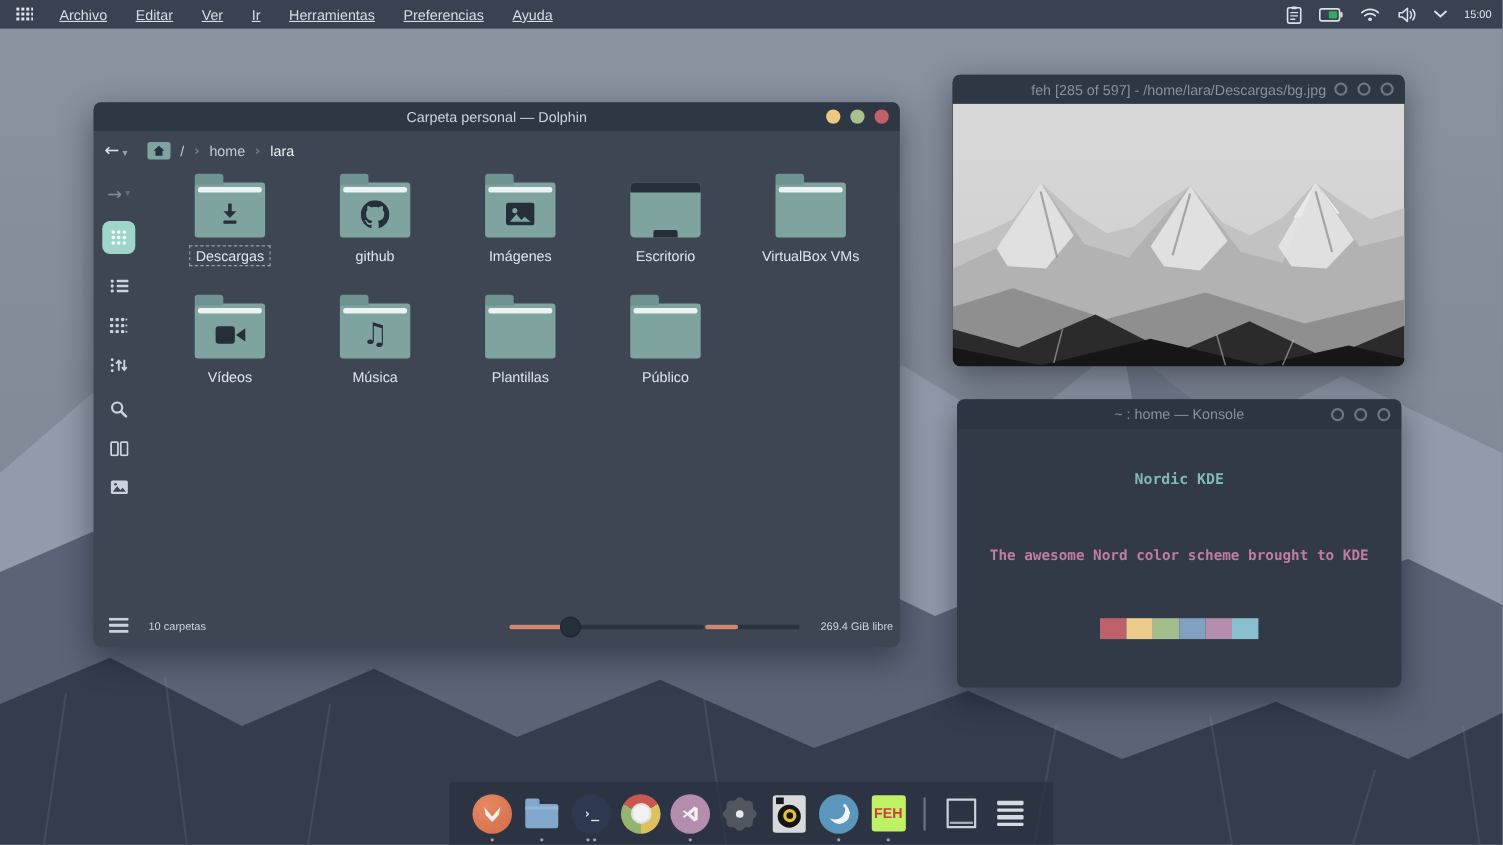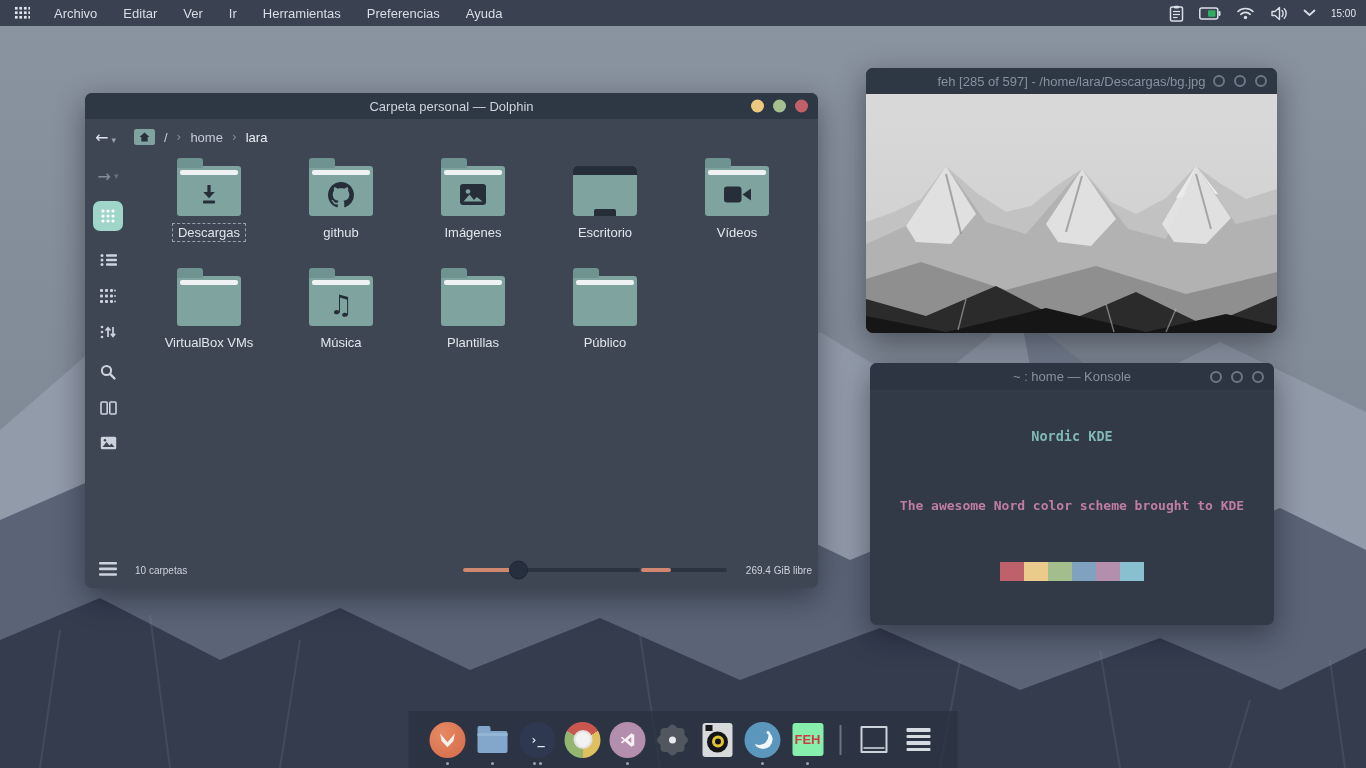--- a/index.html
+++ b/index.html
@@ -10,21 +10,21 @@
   
   .wallpaper { position:absolute; inset:0; z-index:0; }
 
   
   .menubar { position:absolute; top:0; left:0; right:0; height:26px; background:#3a4251;
              display:flex; align-items:center; padding:0 10px; z-index:50; color:#d9dde5; font-size:13px; }
   .launcher { width:16px; height:14px; margin:0 4px;
               background-image:radial-gradient(circle,#e2e6ec 1.3px,transparent 1.5px);
               background-size:4.5px 4.5px; }
   .menu-items { display:flex; gap:26px; margin-left:20px; }
-  .menu-item { cursor:default; }
+  .menu-item { cursor:default;text-decoration:underline; }
   .tray { margin-left:auto; display:flex; align-items:center; gap:15px; }
   .clock { font-size:10px; color:#e3e7ee; }
   .tray svg { display:block; }
 
   
   .window { position:absolute; border-radius:7px; box-shadow:0 10px 30px rgba(10,14,22,.45);
             overflow:hidden; z-index:10; }
   .titlebar { height:26px; background:#2e3744; display:flex; align-items:center; justify-content:center;
               position:relative; font-size:13px; color:#cdd3dc; }
   .titlebar.inactive { color:#87909f; }
@@ -109,21 +109,21 @@
   .gear-dot { position:absolute; left:50%; top:50%; transform:translate(-50%,-50%); width:7px; height:7px; background:#e8eaee; border-radius:50%; }
   .speaker-c { width:30px; height:34px; background:#d8d9da; border-radius:3px; position:relative; }
   .speaker-c .tape { position:absolute; top:2px; left:3px; width:7px; height:6px; background:#17181a; }
   .speaker-c .cone { position:absolute; left:50%; top:19px; transform:translate(-50%,-50%); width:21px; height:21px;
                      background:#141517; border-radius:50%; display:flex; align-items:center; justify-content:center; }
   .speaker-c .ring { width:12px; height:12px; border:3.5px solid #e5c432; border-radius:50%; background:#141517; }
   .moon-c { background:#5b97bc; position:relative; overflow:hidden; }
   .moon-c .m1 { position:absolute; left:9px; top:8px; width:19px; height:19px; background:#f2f6f8; border-radius:50%; }
   .moon-c .m2 { position:absolute; left:5px; top:4px; width:19px; height:19px; background:#5b97bc; border-radius:50%; }
   .moon-c .star { position:absolute; width:3px; height:3px; background:#f2f6f8; border-radius:50%; }
-  .feh-badge { width:31px; height:33px; background:#86efac; border-radius:3px; display:flex; align-items:center; justify-content:center;
+  .feh-badge { width:31px; height:33px; background:#bef264; border-radius:3px; display:flex; align-items:center; justify-content:center;
                color:#cf3b42; font-size:13px; font-weight:bold; letter-spacing:0; font-stretch:condensed; }
   .dock-sep { width:2px; height:30px; background:rgba(160,170,185,.55); margin:0 6px; }
   .show-desktop { width:27px; height:27px; border:2px solid #ccd2da; border-radius:1px; position:relative; }
   .show-desktop::after { content:''; position:absolute; left:1px; right:1px; bottom:2px; height:2px; background:#aab2bd; }
   .burger { display:flex; flex-direction:column; gap:3px; }
   .burger i { display:block; width:24px; height:3.5px; background:#d6dae1; border-radius:1px; }
 </style>
 </head>
 <body>
 
@@ -344,31 +344,31 @@
               <path d="M3.5 17.5 L9.5 10.5 L14 16 L16.8 13 L22.5 17.5 Z" fill="#7fa39e"></path>
             </svg>
         </div>
         <div class="flabel">Imágenes</div>
       </div>
       <div class="fcell">
         <div class="desk-icon"></div>
         <div class="flabel">Escritorio</div>
       </div>
       <div class="fcell">
+        <div class="ficon"></div>
+        <div class="flabel">VirtualBox VMs</div>
+      </div>
+      <div class="fcell">
         <div class="ficon">
           <svg class="glyph" width="29" height="19" viewBox="0 0 29 19">
               <rect x="1" y="1.5" width="17.5" height="16" rx="3" fill="#262e3a"></rect>
               <path d="M19.5 9.5 L28 3.5 V15.5 Z" fill="#262e3a"></path>
             </svg>
         </div>
         <div class="flabel">Vídeos</div>
-      </div>
-      <div class="fcell">
-        <div class="ficon"></div>
-        <div class="flabel">VirtualBox VMs</div>
       </div>
       <div class="fcell">
         <div class="ficon">
           <span class="glyph music-note">♫</span>
         </div>
         <div class="flabel">Música</div>
       </div>
       <div class="fcell">
         <div class="ficon"></div>
         <div class="flabel">Plantillas</div>

